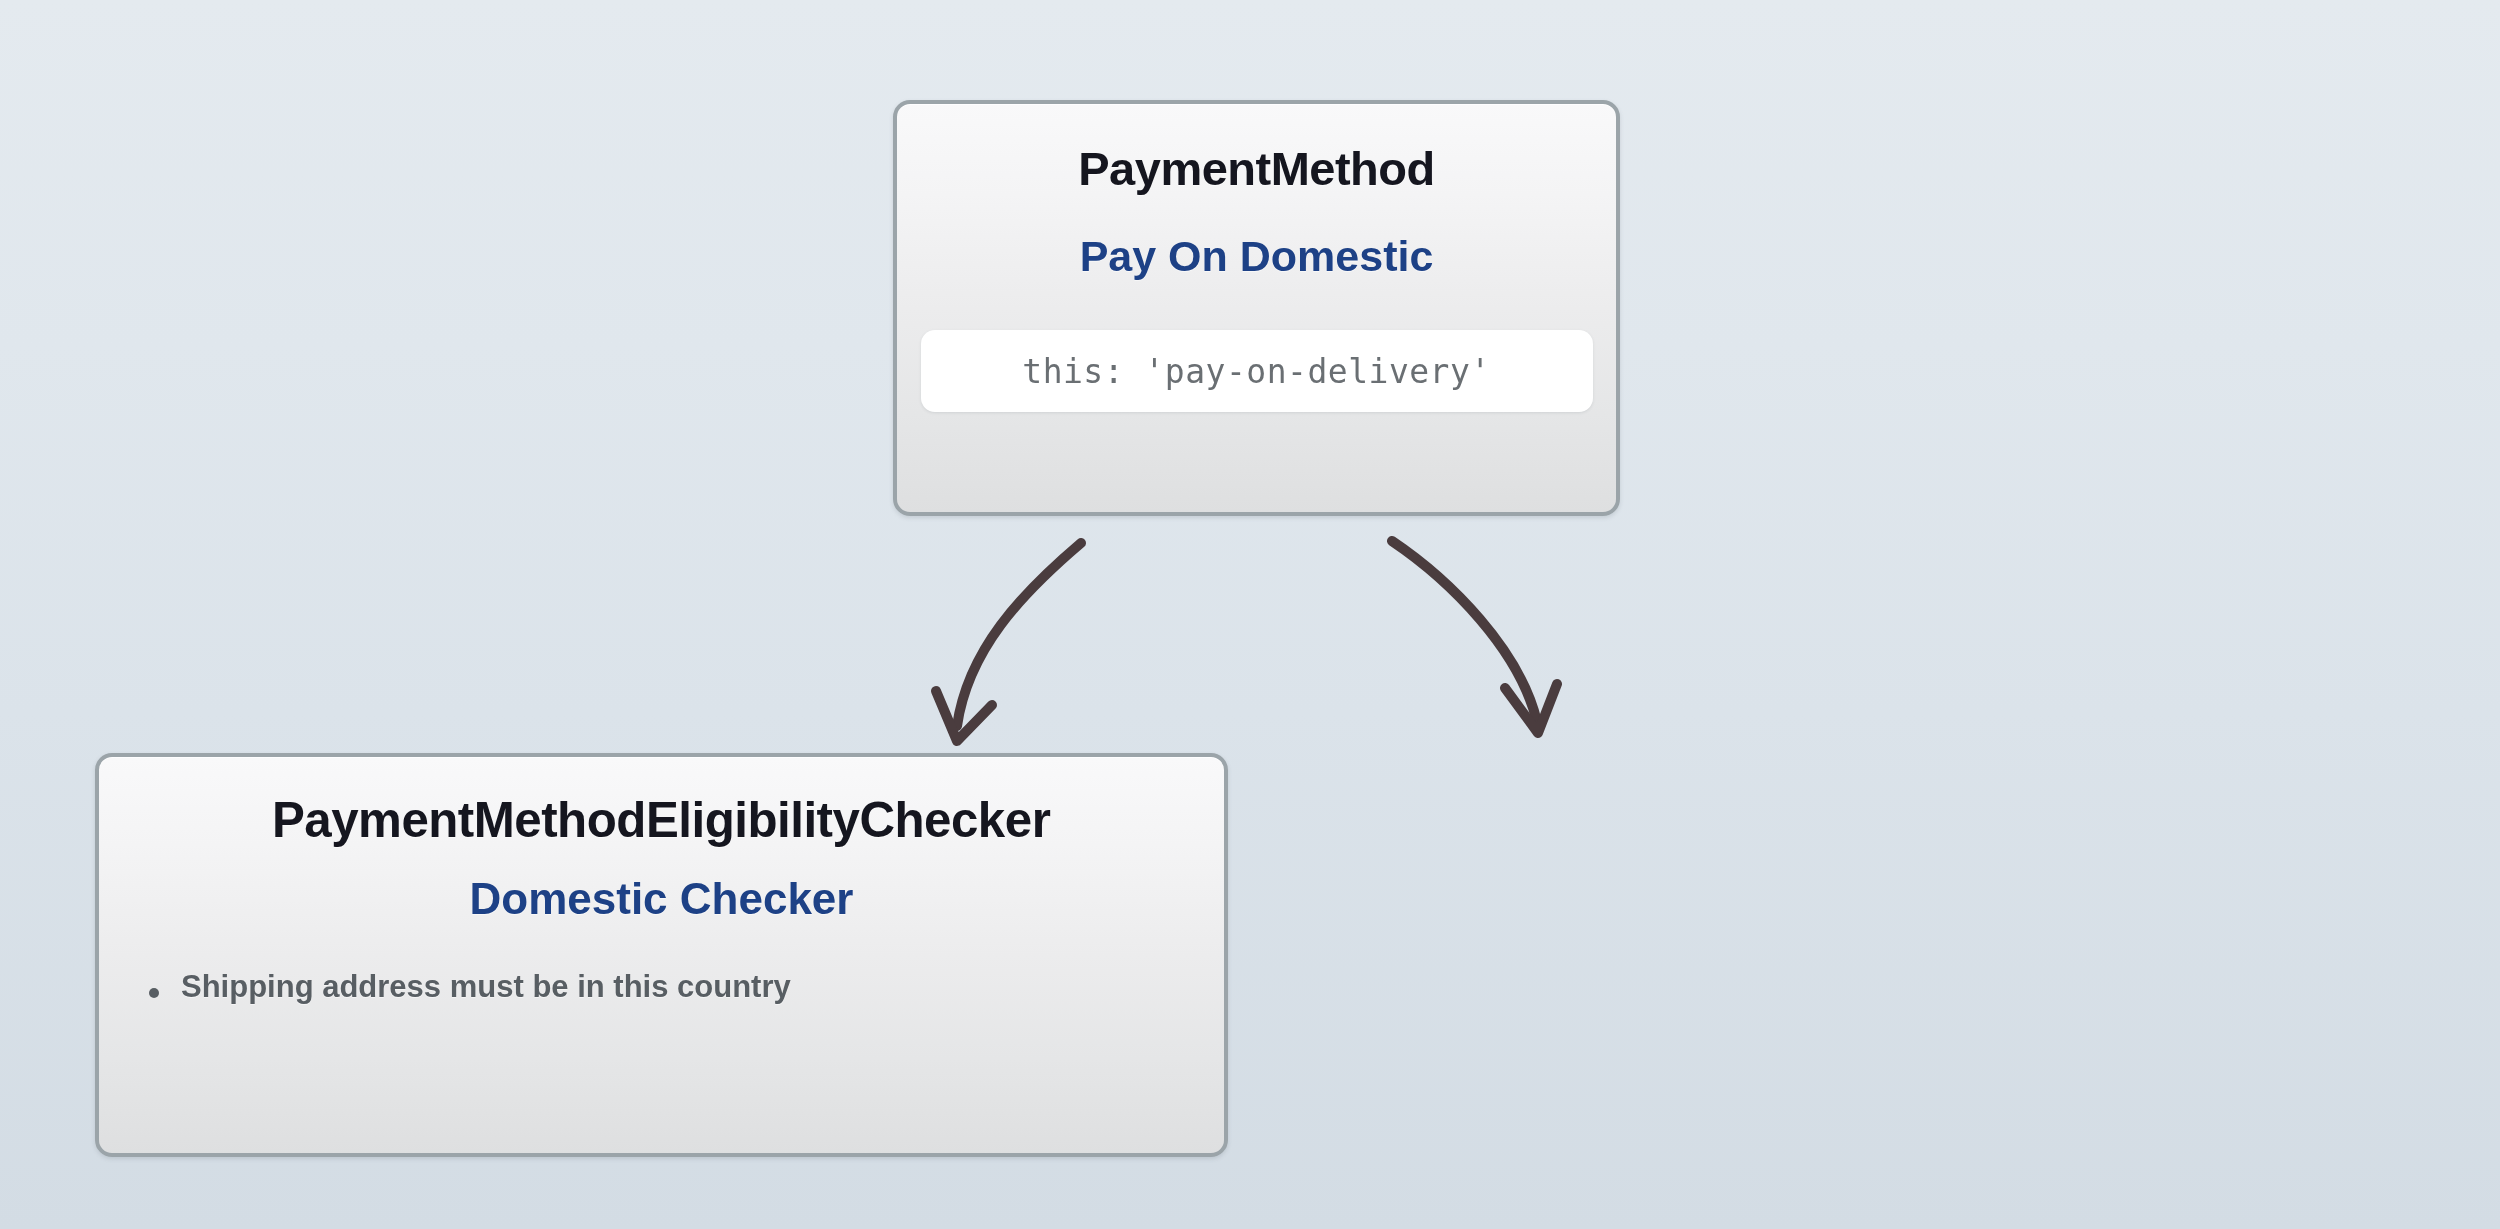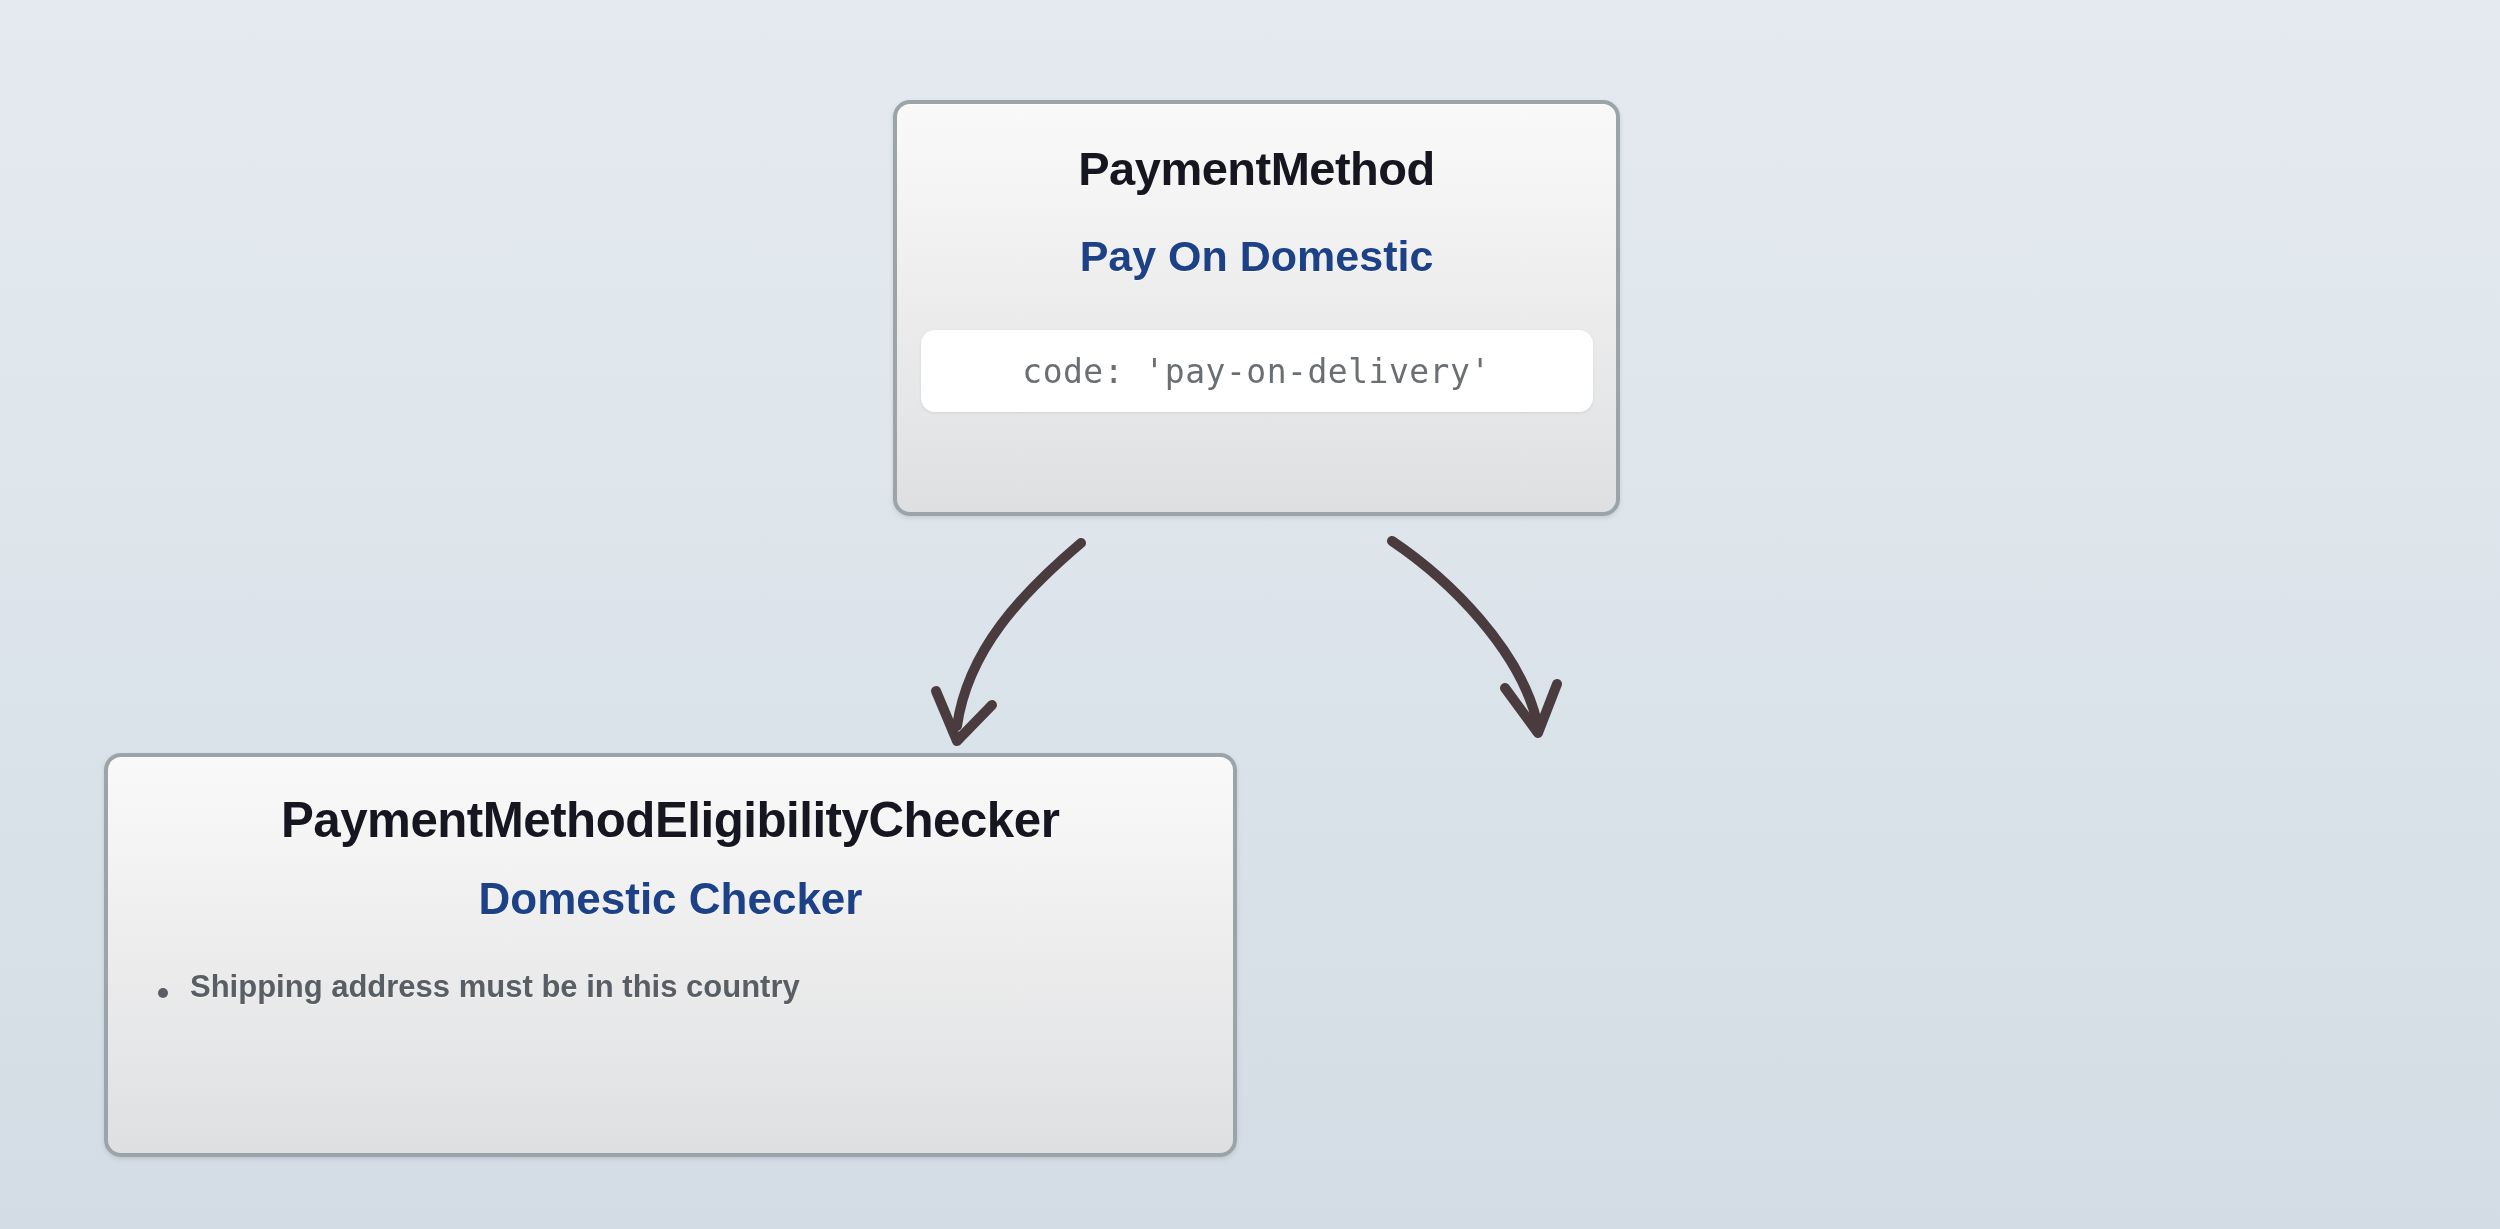--- a/index.html
+++ b/index.html
@@ -100,21 +100,21 @@
   .code-chip-text {
     font-family: "DejaVu Sans Mono", "Liberation Mono", monospace;
     font-size: 33px;
     color: #6a6f73;
     white-space: pre;
     letter-spacing: 0.5px;
   }
 
   
   #node-eligibility-checker {
-    left: 104px;
+    left: 95px;
     top: 753px;
     width: 1133px;
     height: 404px;
   }
   #node-eligibility-checker .node-title {
     font-size: 50px;
     line-height: 60px;
     margin-top: 33px;
     transform: scaleX(0.985);
   }
@@ -184,21 +184,21 @@
 
       <path d="M 1392 541 C 1450 580, 1520 650, 1537 722"></path>
       <path d="M 1505 688 L 1538 733 L 1557 684"></path>
     </g>
   </svg>
 
   <div class="node" id="node-payment-method">
     <div class="node-title">PaymentMethod</div>
     <div class="node-subtitle">Pay On Domestic</div>
     <div class="code-chip">
-      <span class="code-chip-text">code: 'pay-on-delivery'</span>
+      <span class="code-chip-text">this: 'pay-on-delivery'</span>
     </div>
   </div>
 
   <div class="node" id="node-eligibility-checker">
     <div class="node-title">PaymentMethodEligibilityChecker</div>
     <div class="node-subtitle">Domestic Checker</div>
     <ul class="rules-list">
       <li>
         <span class="rule-bullet"></span>
         <span>Shipping address must be in this country</span>

